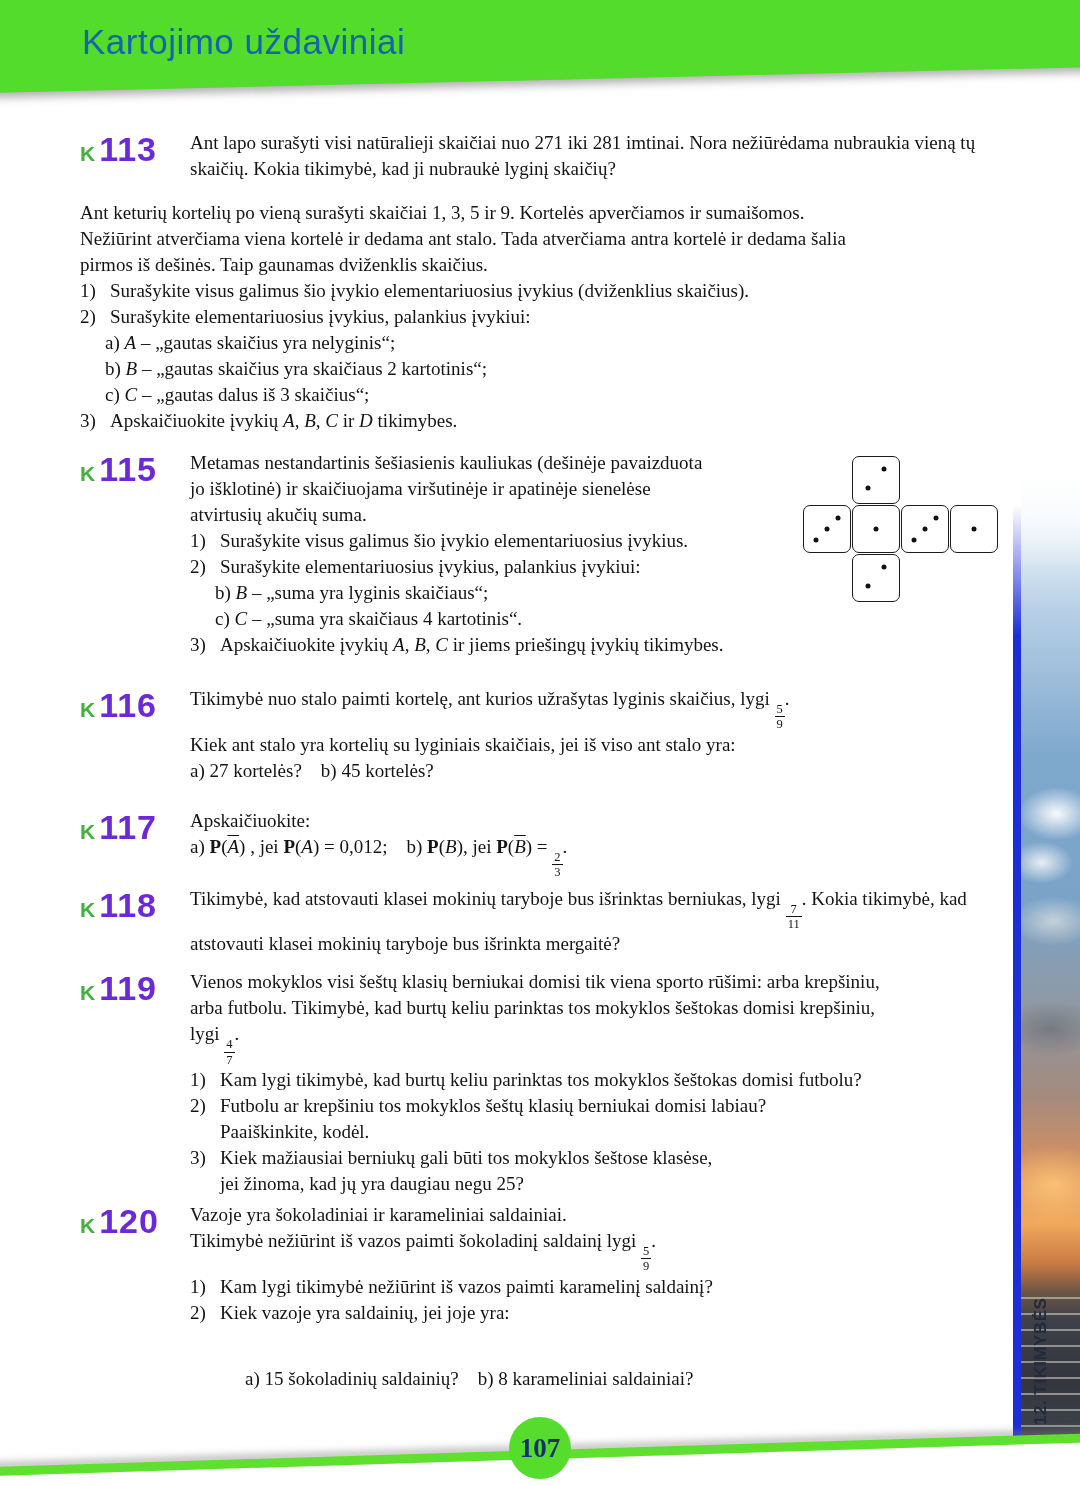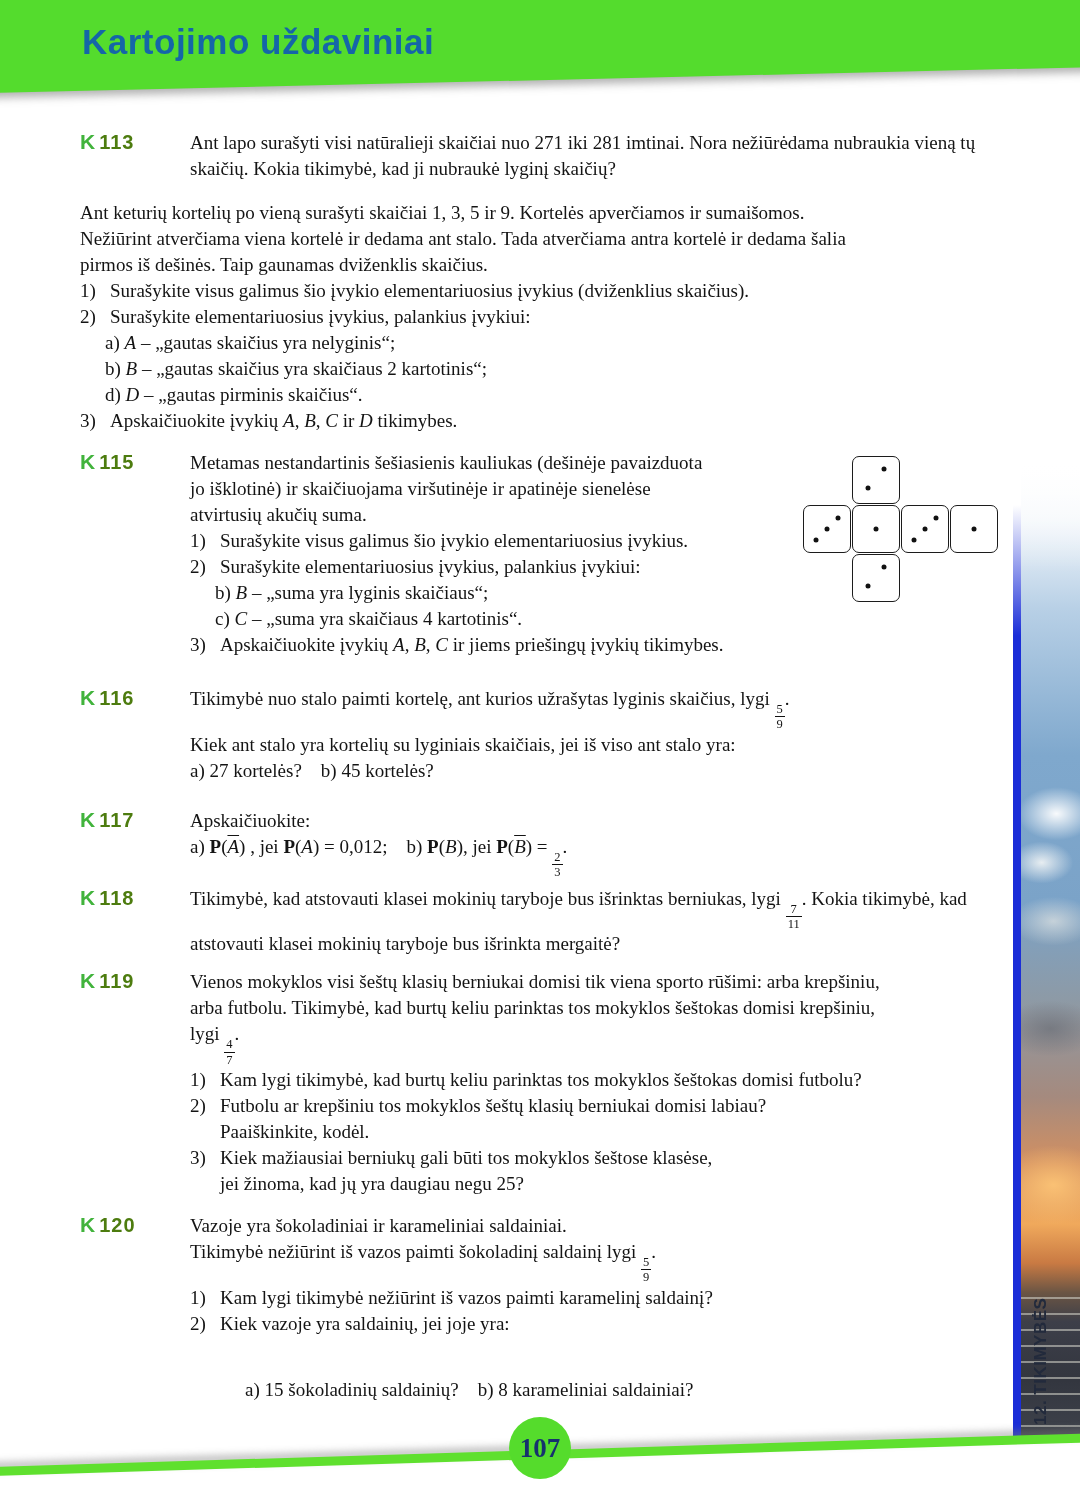--- a/index.html
+++ b/index.html
@@ -3,34 +3,34 @@
 <meta charset="utf-8">
 <style>
   html,body{margin:0;padding:0;background:#ffffff;}
   .page{position:relative;width:1080px;height:1485px;background:#ffffff;overflow:hidden;
         font-family:"Liberation Serif",serif;color:#141414;}
 
   
   .band{position:absolute;top:-32px;left:-20px;width:1130px;height:112px;background:#54dc2d;
         transform:rotate(-1.35deg);box-shadow:0 5px 8px rgba(115,115,115,.55);z-index:1;}
   .page-title{position:absolute;top:22px;left:82px;z-index:2;
-        font-family:"Liberation Sans",sans-serif;font-size:35px;font-weight:700;
+        font-family:"Liberation Sans",sans-serif;font-size:35px;font-weight:400;
         color:#1566a8;letter-spacing:.5px;}
 
   
   .content{position:absolute;left:80px;top:130px;width:920px;z-index:2;}
   .prob{display:flex;position:relative;}
   #k113{margin-bottom:18px}#k114{margin-bottom:16px}#k115{margin-bottom:28px}
   #k116{margin-bottom:24px}#k117{margin-bottom:6px}#k118{margin-bottom:12px}
-  #k119{margin-bottom:16px}
+  #k119{margin-bottom:5px}
   .plabel{width:110px;flex:none;white-space:nowrap;padding-top:0;}
   .plabel .k{font-family:"Liberation Sans",sans-serif;font-weight:700;font-size:21px;
         color:#41b33c;margin-right:4px;}
-  .plabel .n{font-family:"Liberation Sans",sans-serif;font-weight:700;font-size:20px;
-        color:#4d7c0f;letter-spacing:1px;}
+  .plabel .n{font-family:"Liberation Sans",sans-serif;font-weight:700;font-size:34px;
+        color:#6d28d9;letter-spacing:1px;}
   .pbody{flex:none;width:790px;font-size:19px;line-height:26px;}
   .blk{white-space:pre-wrap;}
   .blk-item{display:flex;}
   .blk-item .no{width:30px;flex:none;}
   .blk-item .tx{flex:1;white-space:pre-wrap;}
   .blk-sub{padding-left:25px;}
   #k120 .blk-sub{padding-left:55px;margin-top:40px;}
   #k115 .blk-p{max-width:520px;}
   #k119 .blk-p{max-width:705px;}
   .var{font-style:italic;}
@@ -99,21 +99,21 @@
         </div>
     </div>
 
     <div class="prob" id="k114">
       <div class="pbody">
           <div class="blk blk-p">Ant keturių kortelių po vieną surašyti skaičiai 1, 3, 5 ir 9. Kortelės apverčiamos ir sumaišomos. Nežiūrint atverčiama viena kortelė ir dedama ant stalo. Tada atverčiama antra kortelė ir dedama šalia pirmos iš dešinės. Taip gaunamas dviženklis skaičius.</div>
           <div class="blk blk-item"><span class="no">1)</span><span class="tx">Surašykite visus galimus šio įvykio elementariuosius įvykius (dviženklius skaičius).</span></div>
           <div class="blk blk-item"><span class="no">2)</span><span class="tx">Surašykite elementariuosius įvykius, palankius įvykiui:</span></div>
           <div class="blk blk-sub">a) <span class="var">A</span> – „gautas skaičius yra nelyginis“;</div>
           <div class="blk blk-sub">b) <span class="var">B</span> – „gautas skaičius yra skaičiaus 2 kartotinis“;</div>
-          <div class="blk blk-sub">d) <span class="var">D</span> – „gautas pirminis skaičius“.</div>
+          <div class="blk blk-sub">c) <span class="var">C</span> – „gautas dalus iš 3 skaičius“;</div>
           <div class="blk blk-item"><span class="no">3)</span><span class="tx">Apskaičiuokite įvykių <span class="var">A</span>, <span class="var">B</span>, <span class="var">C</span> ir <span class="var">D</span> tikimybes.</span></div>
         </div>
     </div>
 
     <div class="prob" id="k115">
       <div class="plabel">
         <span class="k">K</span><span class="n">115</span>
       </div>
       <div class="pbody">
           <div class="blk blk-p">Metamas nestandartinis šešiasienis kauliukas (dešinėje pavaizduota jo išklotinė) ir skaičiuojama viršutinėje ir apatinėje sienelėse atvirtusių akučių suma.</div>

